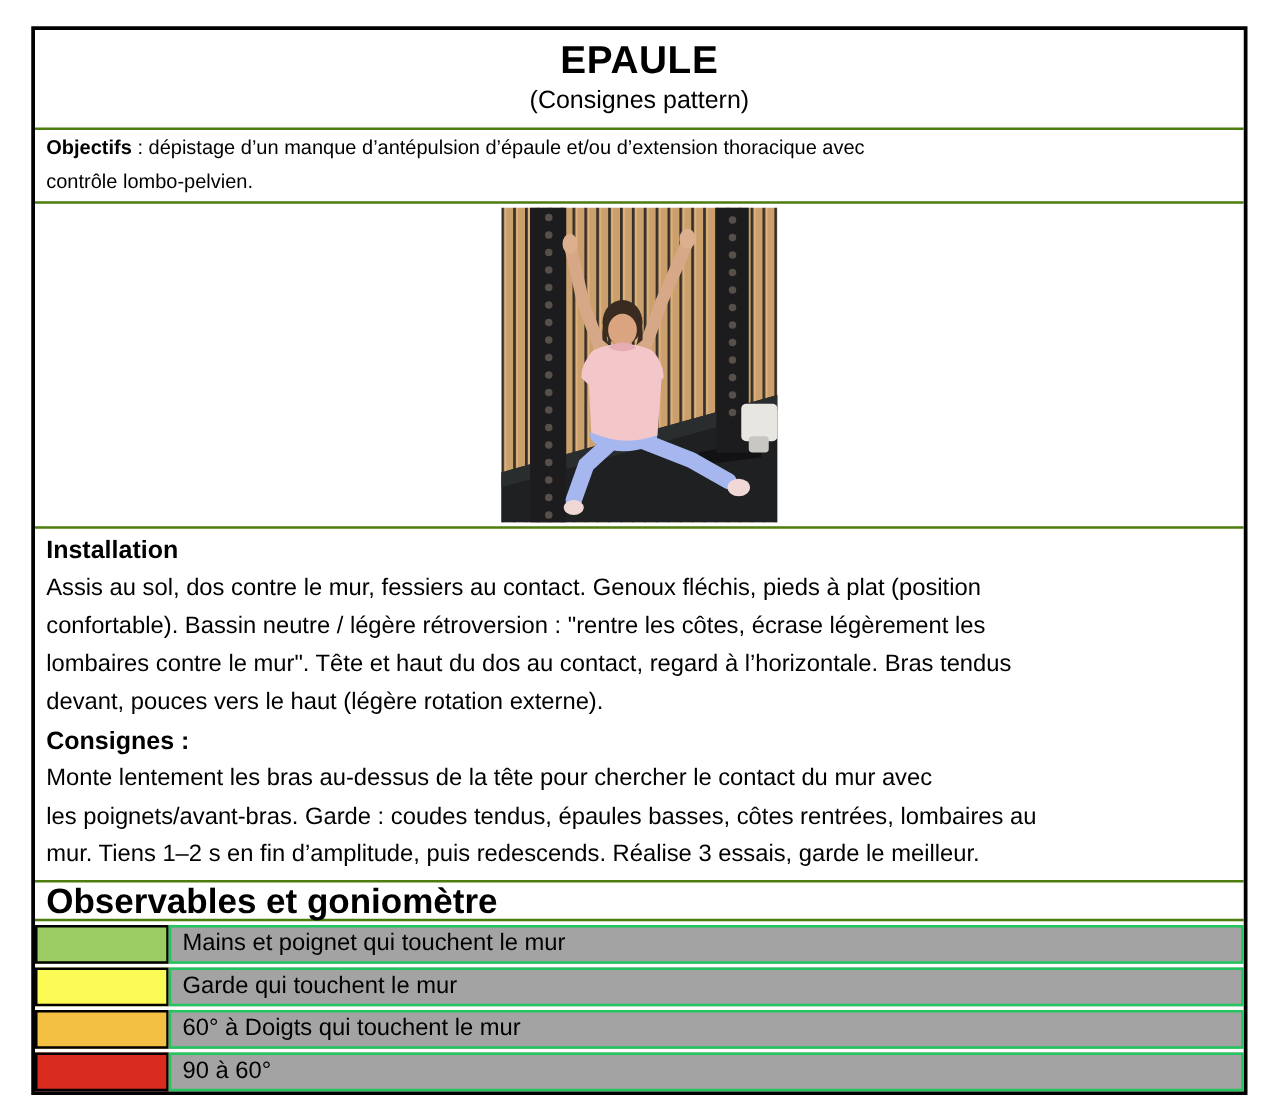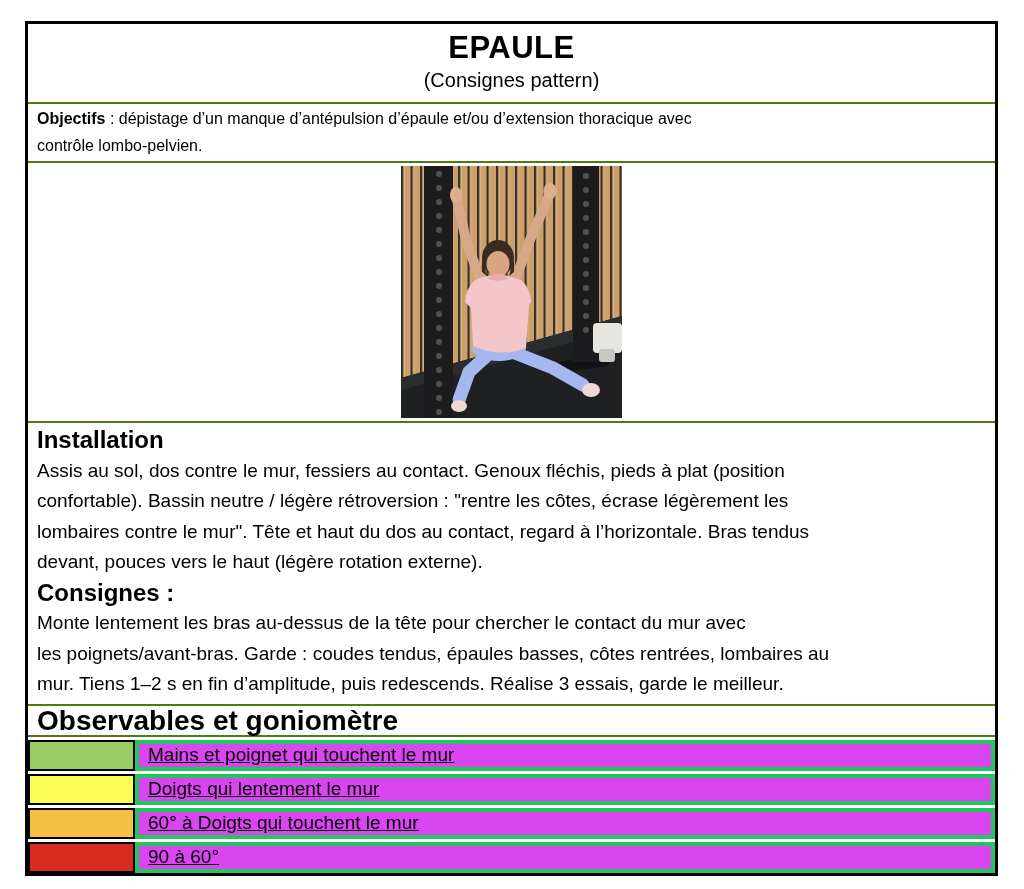--- a/index.html
+++ b/index.html
@@ -61,21 +61,21 @@
   .photo-frame { display: block; }
 
   
   .installation-row {
     padding: 2px 9px 4px 9px;
     font-size: 19px;
     line-height: 30.5px;
   }
   .section-label {
     font-weight: bold;
-    font-size: 24px;
+    font-size: 20px;
   }
 
   
   .observables-row {
     padding: 1px 9px;
     font-size: 28px;
     line-height: 27px;
     font-weight: bold;
   }
   .grading-table {
@@ -88,27 +88,26 @@
   }
   .swatch {
     width: 107px;
     box-sizing: border-box;
     border: 2px solid #000;
     flex: none;
   }
   .obs-label-cell {
     flex: 1;
     box-sizing: border-box;
-    border: 4px solid #22c55e;
+    border: 2px solid #22c55e;
     display: flex;
     align-items: center;
     padding-left: 9px;
     font-size: 19px;
-    background: #d946ef;
-    text-decoration: underline;
+    background: #a3a3a3;
   }
 </style>
 </head>
 <body>
 
 <div class="sheet">
 
   <div class="row header-row">
     <div class="page-title">EPAULE</div>
     <div class="page-subtitle">(Consignes pattern)</div>
@@ -231,21 +230,21 @@
     <span>Observables et goniomètre</span>
   </div>
 
   <div class="row grading-table">
     <div class="obs-row">
       <div class="swatch" style="background: rgb(155, 204, 99);"></div>
       <div class="obs-label-cell">Mains et poignet qui touchent le mur</div>
     </div>
     <div class="obs-row">
       <div class="swatch" style="background: rgb(252, 250, 85);"></div>
-      <div class="obs-label-cell">Doigts qui lentement le mur</div>
+      <div class="obs-label-cell">Garde qui touchent le mur</div>
     </div>
     <div class="obs-row">
       <div class="swatch" style="background: rgb(243, 192, 68);"></div>
       <div class="obs-label-cell">60° à Doigts qui touchent le mur</div>
     </div>
     <div class="obs-row">
       <div class="swatch" style="background: rgb(217, 43, 32);"></div>
       <div class="obs-label-cell">90 à 60°</div>
     </div>
   </div>

